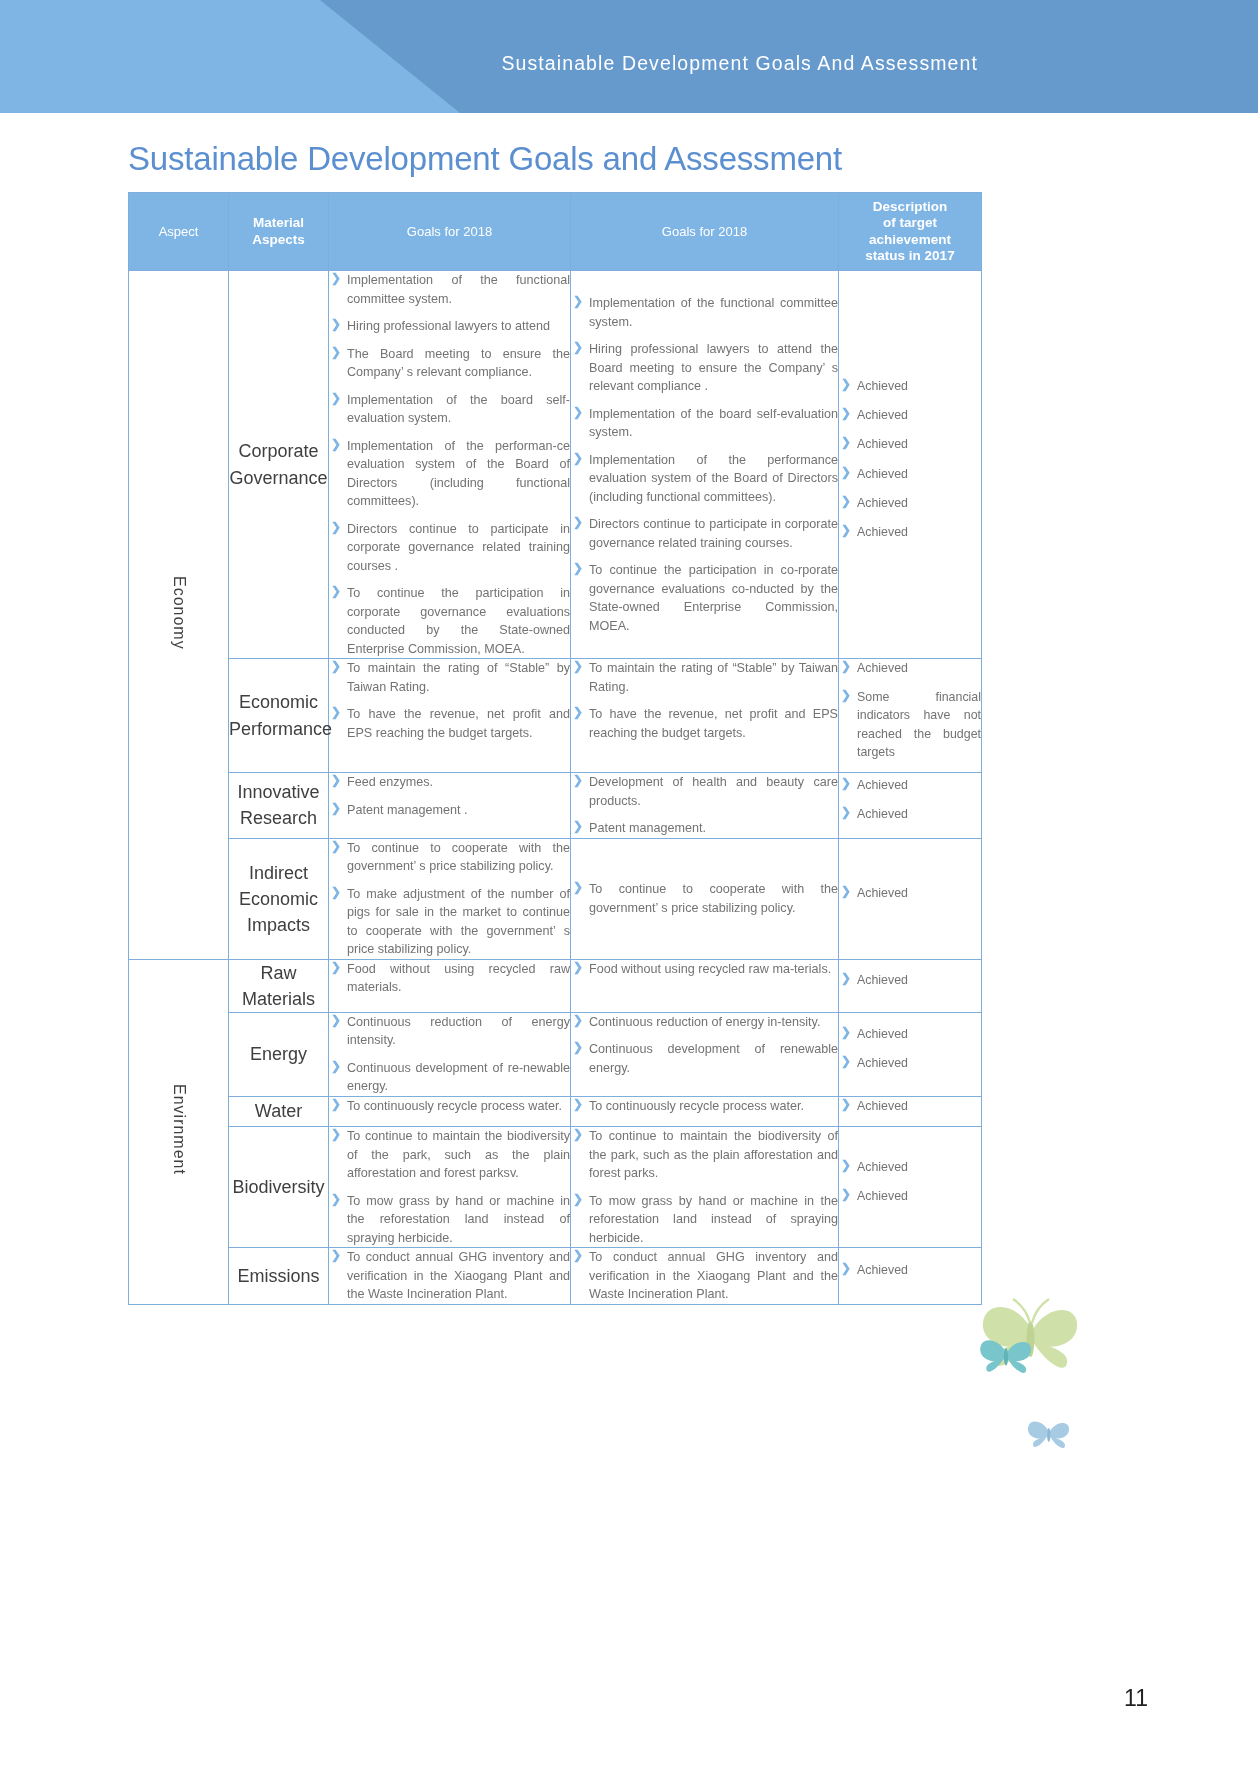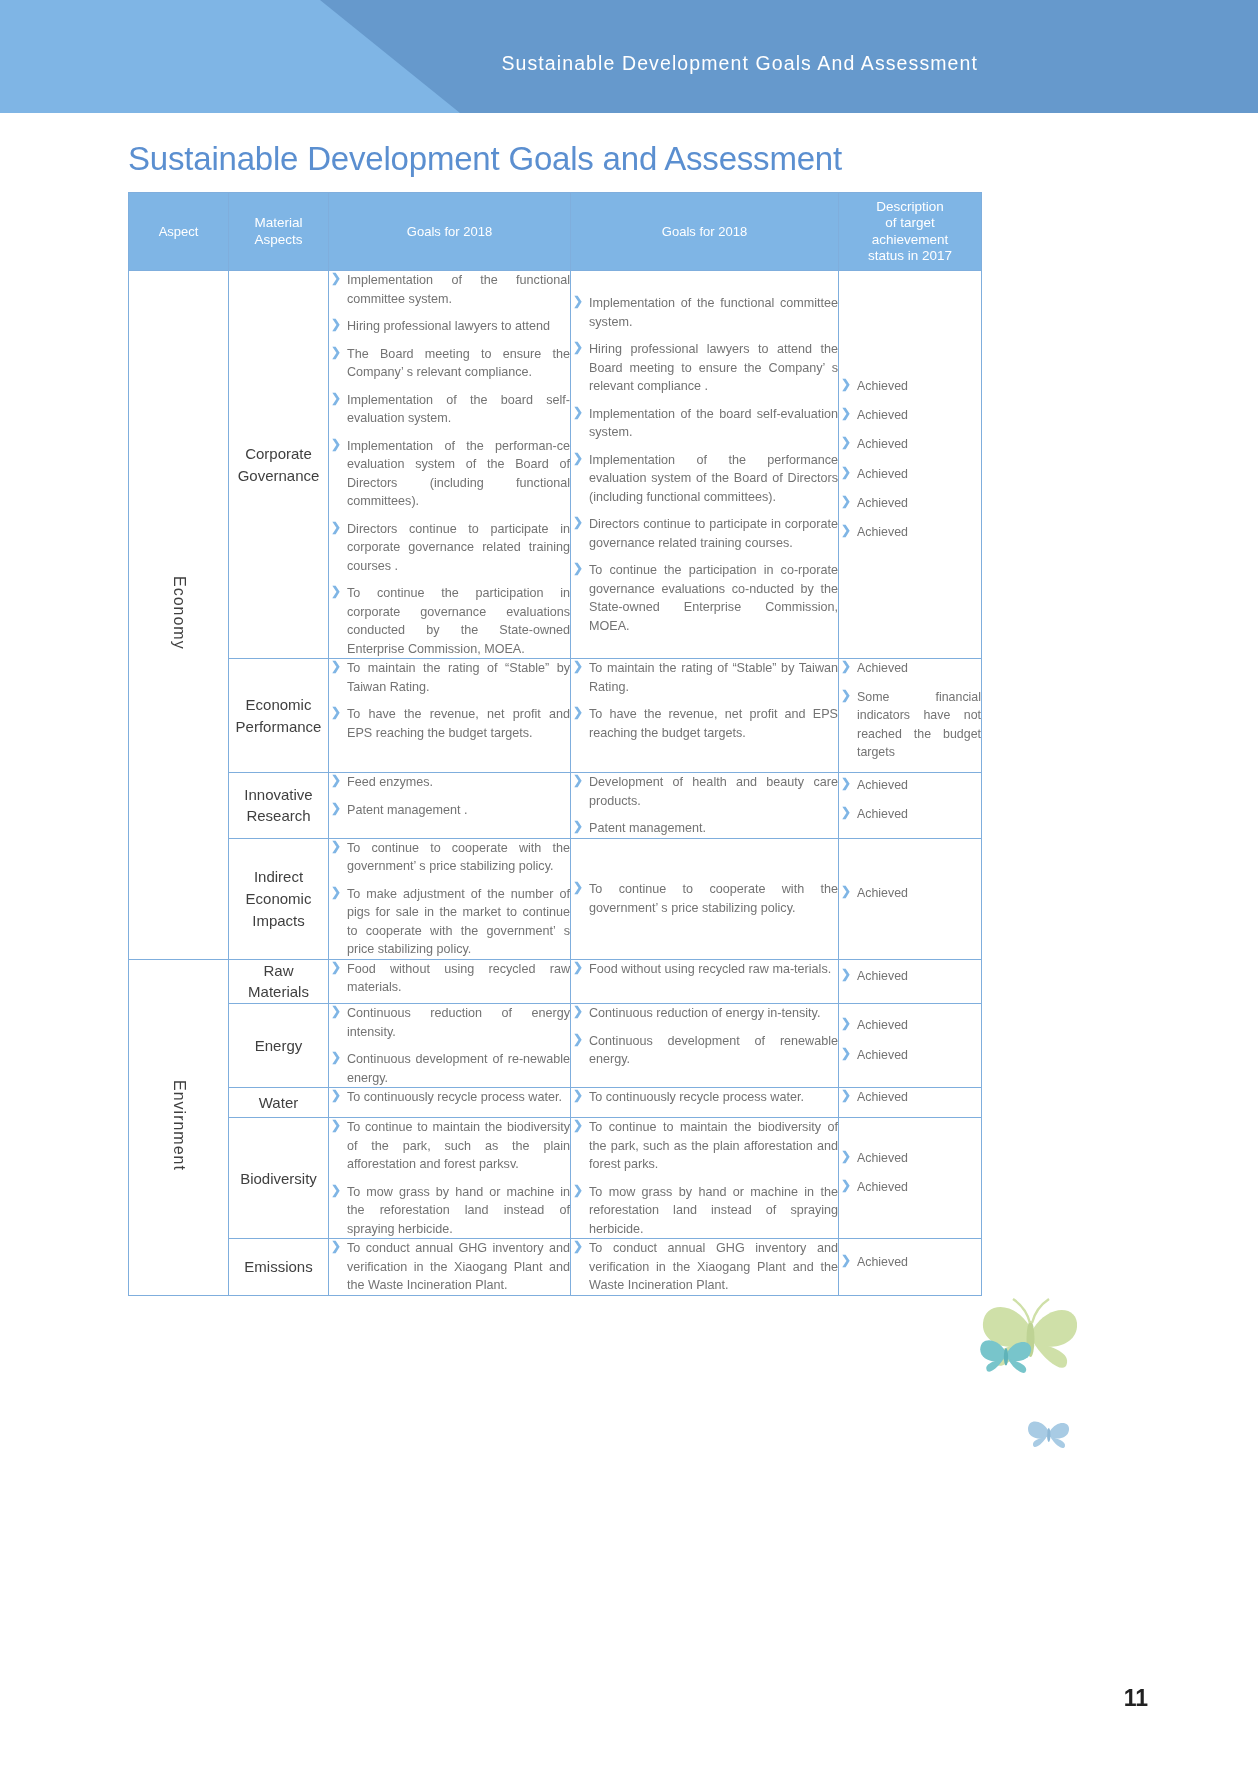--- a/index.html
+++ b/index.html
@@ -72,39 +72,40 @@
     font-weight:400;
     font-size:13px;
     text-align:center;
     height:78px;
     line-height:1.18;
     padding:3px 4px;
   }
   table.sdg thead th.small {
     font-size:13.5px;
     line-height:1.22;
+    font-weight:bold;
   }
 
   
   td.aspect {
     text-align:center;
     color:#3f3f3f;
   }
   .vert {
     writing-mode:vertical-rl;
     display:inline-block;
     font-size:16px;
     letter-spacing:1px;
     color:#3f3f3f;
   }
 
   td.material {
     text-align:center;
     color:#3f3f3f;
-    font-size:15px;
+    font-size:18px;
     line-height:1.45;
     padding:6px 4px;
   }
 
   td.goals, td.desc {
     padding:9px 8px 9px 6px;
     color:#4a4a4a;
   }
 
   ul.blist { list-style:none; margin:0; padding:0; }
@@ -138,21 +139,21 @@
   td.desc.mid { vertical-align:middle; }
   td.goals.top { vertical-align:top; }
   td.goals.mid { vertical-align:middle; }
 
   
   .butterflies { position:absolute; left:975px; top:1265px; width:180px; height:230px; }
 
   
   .page-num {
     position:absolute; right:110px; bottom:78px;
-    font-size:23px; font-weight:bold; color:#222;
+    font-size:23px; font-weight:normal; color:#222;
   }
 </style>
 </head>
 <body>
 
 <div class="banner">
   <div class="banner-light"></div>
   <div class="banner-title">Sustainable Development Goals And Assessment</div>
 </div>
 

